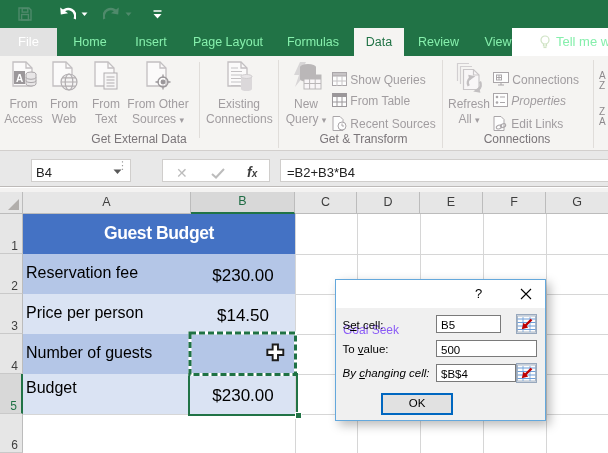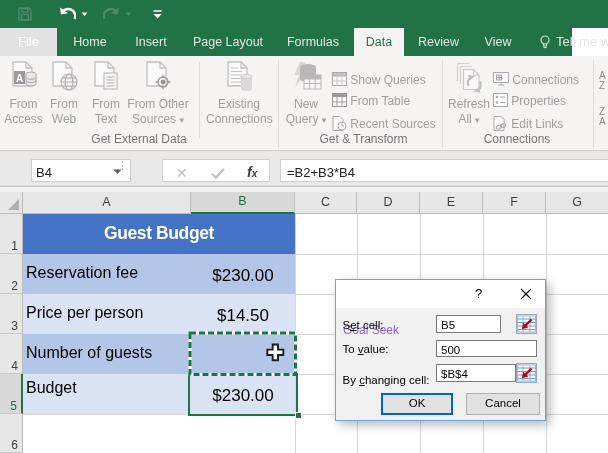--- a/index.html
+++ b/index.html
@@ -2,22 +2,22 @@
 <html><head>
 <meta charset="utf-8">
 <style>
 * { margin:0; padding:0; box-sizing:border-box; }
 html,body { width:608px; height:453px; overflow:hidden; font-family:"Liberation Sans", sans-serif; background:#fff; }
 .abs { position:absolute; }
 #stage { position:relative; width:608px; height:453px; }
 
 #titlebar { left:0; top:0; width:608px; height:28px; background:#217346; }
 
-#tabrow { left:0; top:28px; width:572px; height:28px; background:#217346; }
-.tab { position:absolute; top:0; height:28px; line-height:28px; color:#e5e5e5; font-size:12.5px; text-align:center; }
+#tabrow { left:0; top:28px; width:512px; height:28px; background:#217346; }
+.tab { position:absolute; top:0; height:28px; line-height:28px; color:#86efac; font-size:12.5px; text-align:center; }
 #filetab { left:0; width:57px; background:#e2e2e2; color:#fff; font-size:13px; }
 #datatab { left:354px; width:50px; background:#f5f4f2; color:#217346; }
 
 #ribbon { left:0; top:56px; width:608px; height:95px; background:#f5f4f2; border-bottom:1px solid #d2cfcd; }
 .rdiv { position:absolute; top:4px; width:1px; height:88px; background:#e0ddda; }
 .bigbtn { position:absolute; top:5px; text-align:center; color:#a19da0; font-size:13px; }
 .icw { height:36px; }
 .cap { white-space:nowrap; height:15px; line-height:15px; font-size:12px; }
 .smallitem { position:absolute; color:#a19da0; font-size:12px; white-space:nowrap; height:16px; line-height:16px;margin-top:9px; }
 .grplabel { position:absolute; top:76px; color:#7a7579; font-size:12px; text-align:center; white-space:nowrap; }
@@ -224,21 +224,21 @@
 
     <div class="smallitem" style="left:493px;top:7px;">
       <svg width="16" height="14" viewBox="0 0 16 14" style="vertical-align:-2px;">
         <rect x="0.5" y="0.5" width="15" height="10" fill="#fdfdfd" stroke="#aaa6a9"></rect>
         <rect x="3.5" y="3" width="5" height="5" fill="none" stroke="#aaa6a9"></rect>
         <path d="M6 3 v5 M3.5 5.5 h5" stroke="#aaa6a9"></path>
         <path d="M5 13 h6 M8 10.5 v2.5" stroke="#aaa6a9"></path>
       </svg>
       Connections
     </div>
-    <div class="smallitem" style="left:493px;top:28px;">
+    <div class="smallitem" style="left:493px;top:28px;font-style:italic;">
       <svg width="15" height="14" viewBox="0 0 15 14" style="vertical-align:-2px;">
         <rect x="0.5" y="0.5" width="14" height="13" fill="#fdfdfd" stroke="#aaa6a9"></rect>
         <circle cx="4" cy="4" r="1.3" fill="#aaa6a9"></circle>
         <circle cx="4" cy="9.5" r="1.3" fill="#aaa6a9"></circle>
         <path d="M7 4 h5 M7 9.5 h5" stroke="#aaa6a9"></path>
       </svg>
       Properties
     </div>
     <div class="smallitem" style="left:493px;top:51px;">
       <svg width="15" height="15" viewBox="0 0 15 15" style="vertical-align:-3px;">
@@ -337,21 +337,21 @@
   <div class="abs" id="dlg">
     <div id="dlgtitle">
       <span style="position:absolute;left:7px;top:5px;font-size:12px;color:#8b5cf6;margin-top:38px;">Goal Seek</span>
       <span style="position:absolute;left:139px;top:6px;font-size:13px;color:#000;">?</span>
       <svg style="position:absolute;left:184px;top:8px;" width="12" height="12" viewBox="0 0 12 12">
           <path d="M1 1 L11 11 M11 1 L1 11" stroke="#000" stroke-width="1.1"></path>
         </svg>
     </div>
     <div class="dlab" style="top:39px;">S<u>e</u>t cell:</div>
     <div class="dlab" style="top:63px;">To <u>v</u>alue:</div>
-    <div class="dlab" style="top:94px;">By <u>c</u>hanging cell:</div>
+    <div class="dlab" style="top:87px;font-style:italic;">By <u>c</u>hanging cell:</div>
 
     <div class="dinp" style="left:100px;top:35px;width:65px;height:18px;">B5</div>
     <div class="picker" style="left:180px;top:34px;">
       <svg width="19" height="18" viewBox="0 0 19 18">
         <rect x="0.5" y="1" width="18" height="16" fill="#fdfdfd" stroke="#aab6c4"></rect>
         <path d="M0.5 4 h18 M0.5 7.5 h18 M0.5 11 h18 M0.5 14.5 h18" stroke="#6d9ed9" stroke-width="1.2"></path>
         <path d="M13 2 v15 M6 2 v15" stroke="#6d9ed9" stroke-width="0.8"></path>
         <path d="M14.5 4.5 L8 11" stroke="#c00000" stroke-width="2.4" fill="none"></path>
         <path d="M4.8 14.2 L11.2 12.6 L6.4 7.8 z" fill="#c00000"></path>
       </svg>
@@ -362,16 +362,15 @@
       <svg width="19" height="18" viewBox="0 0 19 18">
         <rect x="0.5" y="1" width="18" height="16" fill="#fdfdfd" stroke="#aab6c4"></rect>
         <path d="M0.5 4 h18 M0.5 7.5 h18 M0.5 11 h18 M0.5 14.5 h18" stroke="#6d9ed9" stroke-width="1.2"></path>
         <path d="M13 2 v15 M6 2 v15" stroke="#6d9ed9" stroke-width="0.8"></path>
         <path d="M14.5 4.5 L8 11" stroke="#c00000" stroke-width="2.4" fill="none"></path>
         <path d="M4.8 14.2 L11.2 12.6 L6.4 7.8 z" fill="#c00000"></path>
       </svg>
     </div>
 
     <div style="position:absolute;left:45px;top:113px;width:72px;height:22px;background:#e1e1e1;border:2px solid #0067c0;font-size:11.5px;text-align:center;line-height:17px;color:#000;">OK</div>
-    <div style="position:absolute;left:130px;top:113px;width:74px;height:22px;background:#e1e1e1;border:1px solid #adadad;font-size:11.5px;text-align:center;line-height:19px;color:#000;">Cancel</div>
   </div>
 
 </div>
 
 </body></html>

